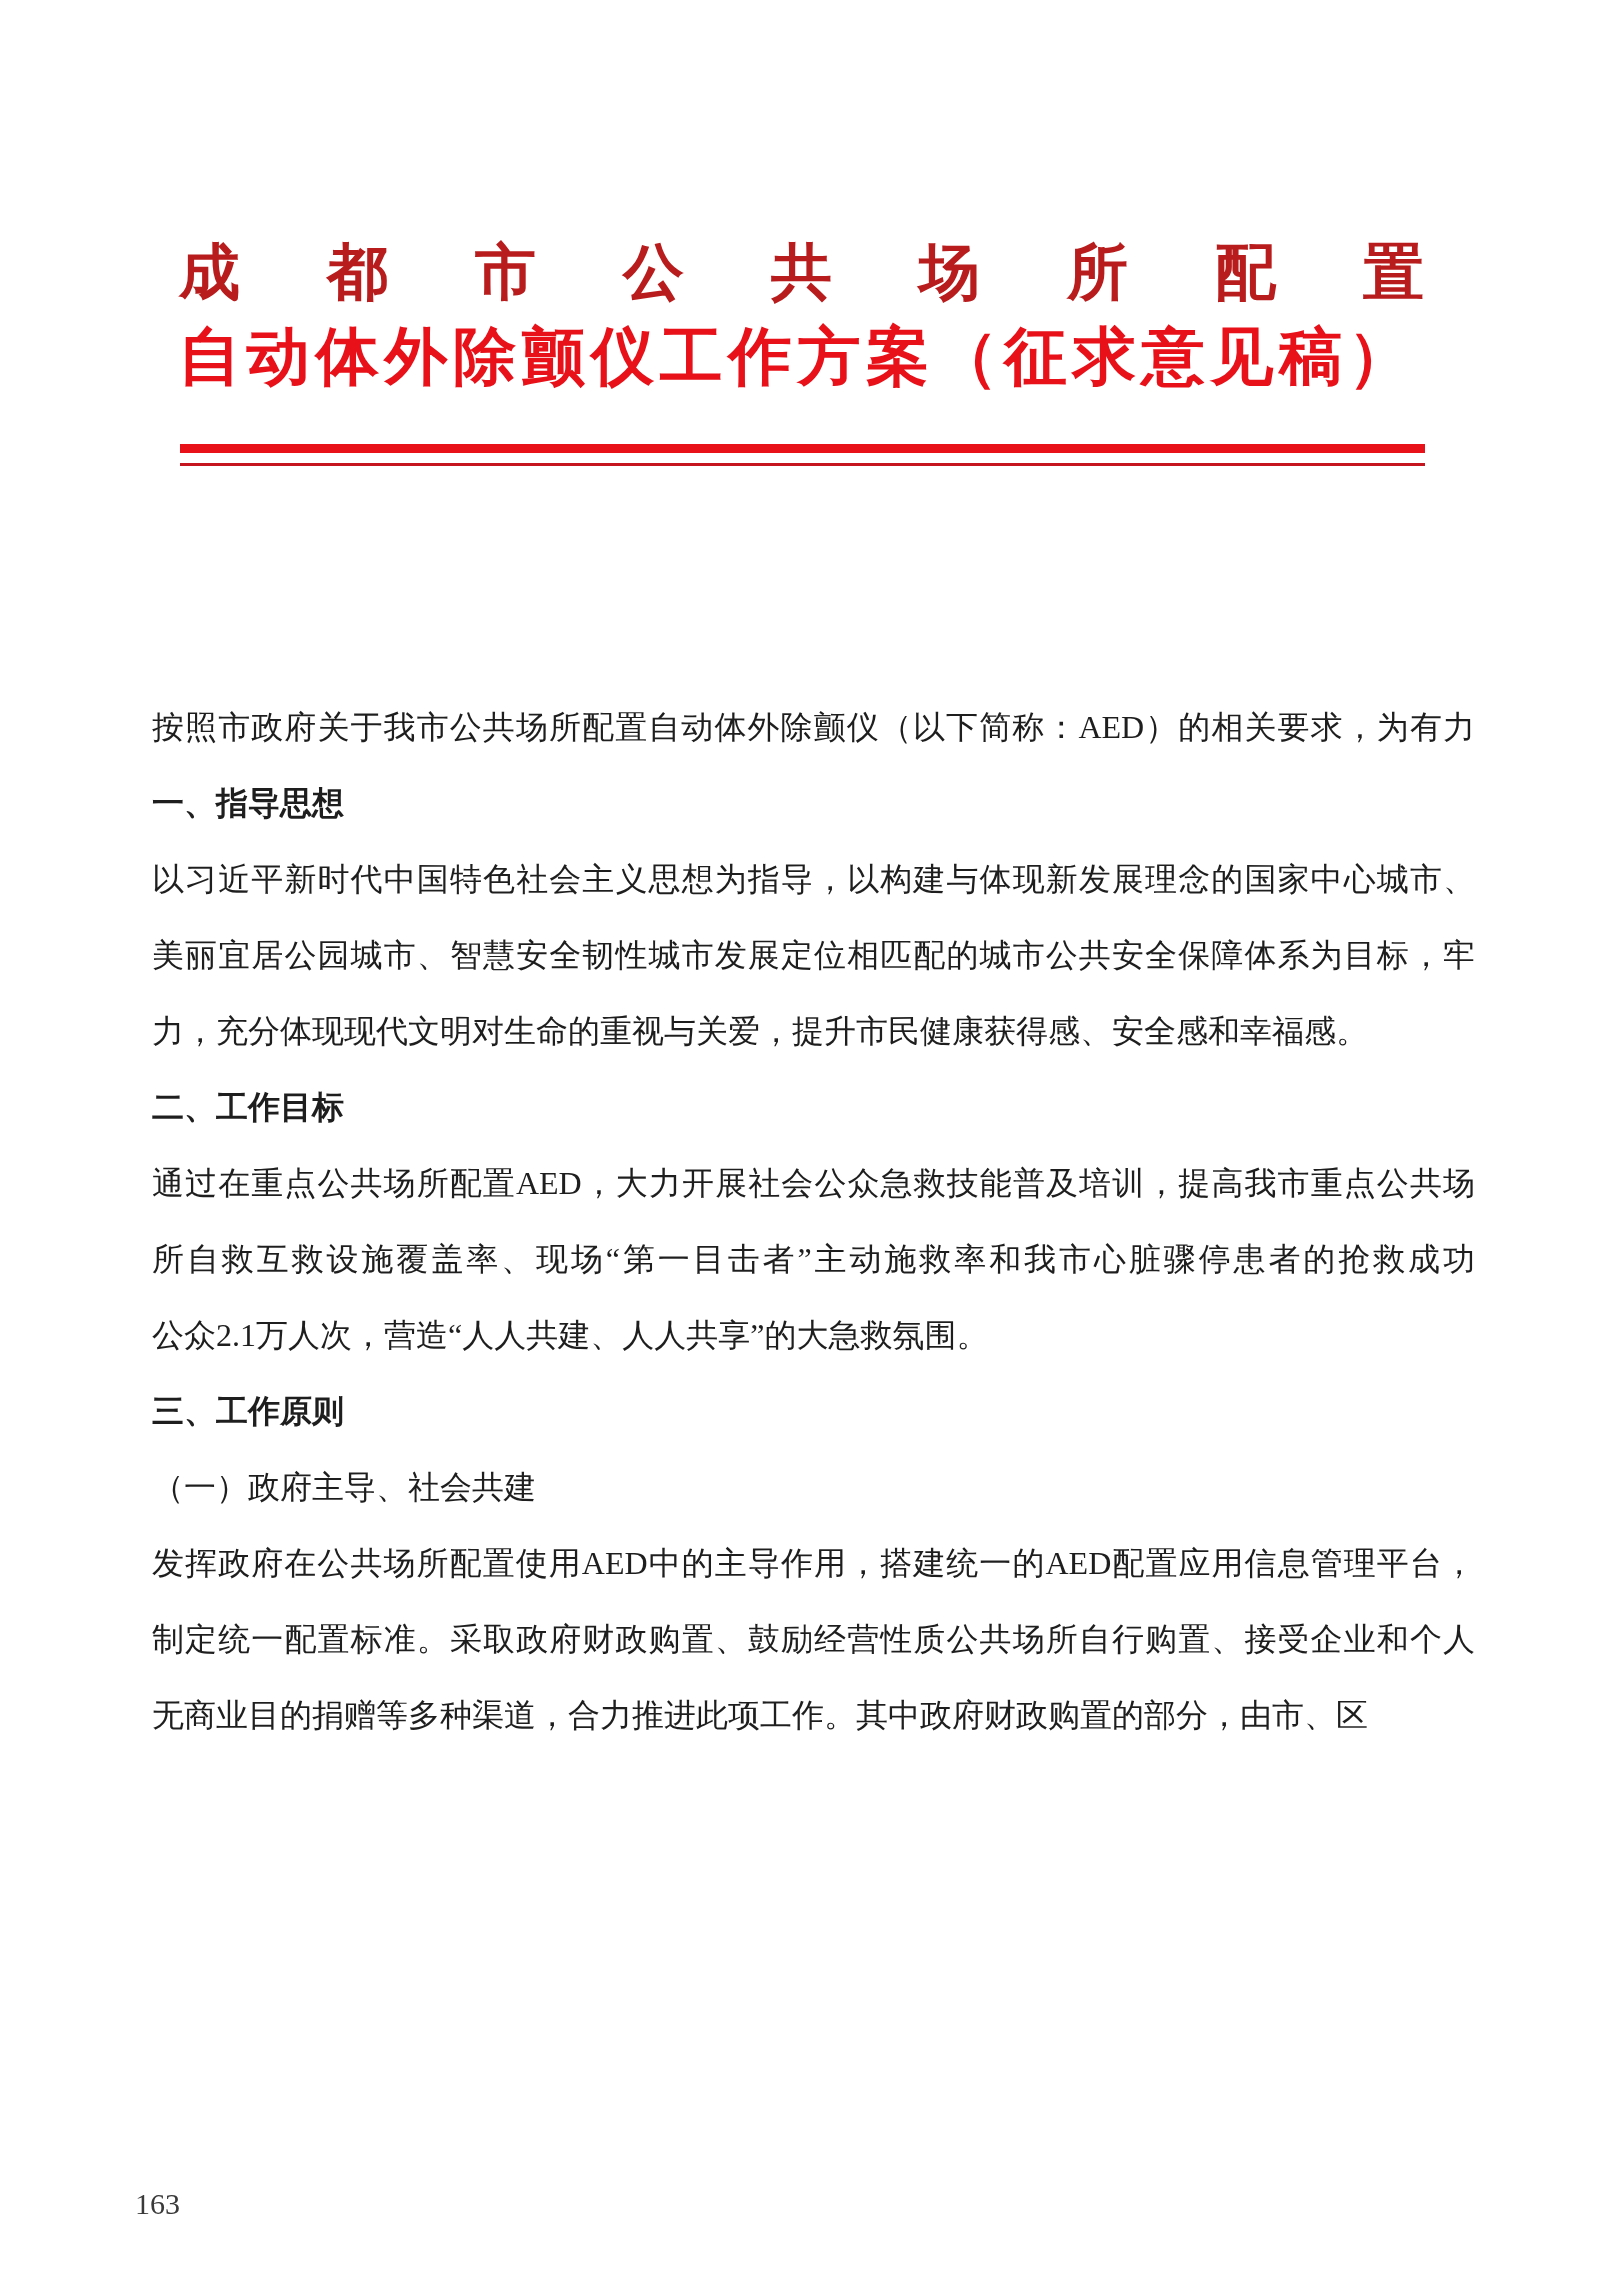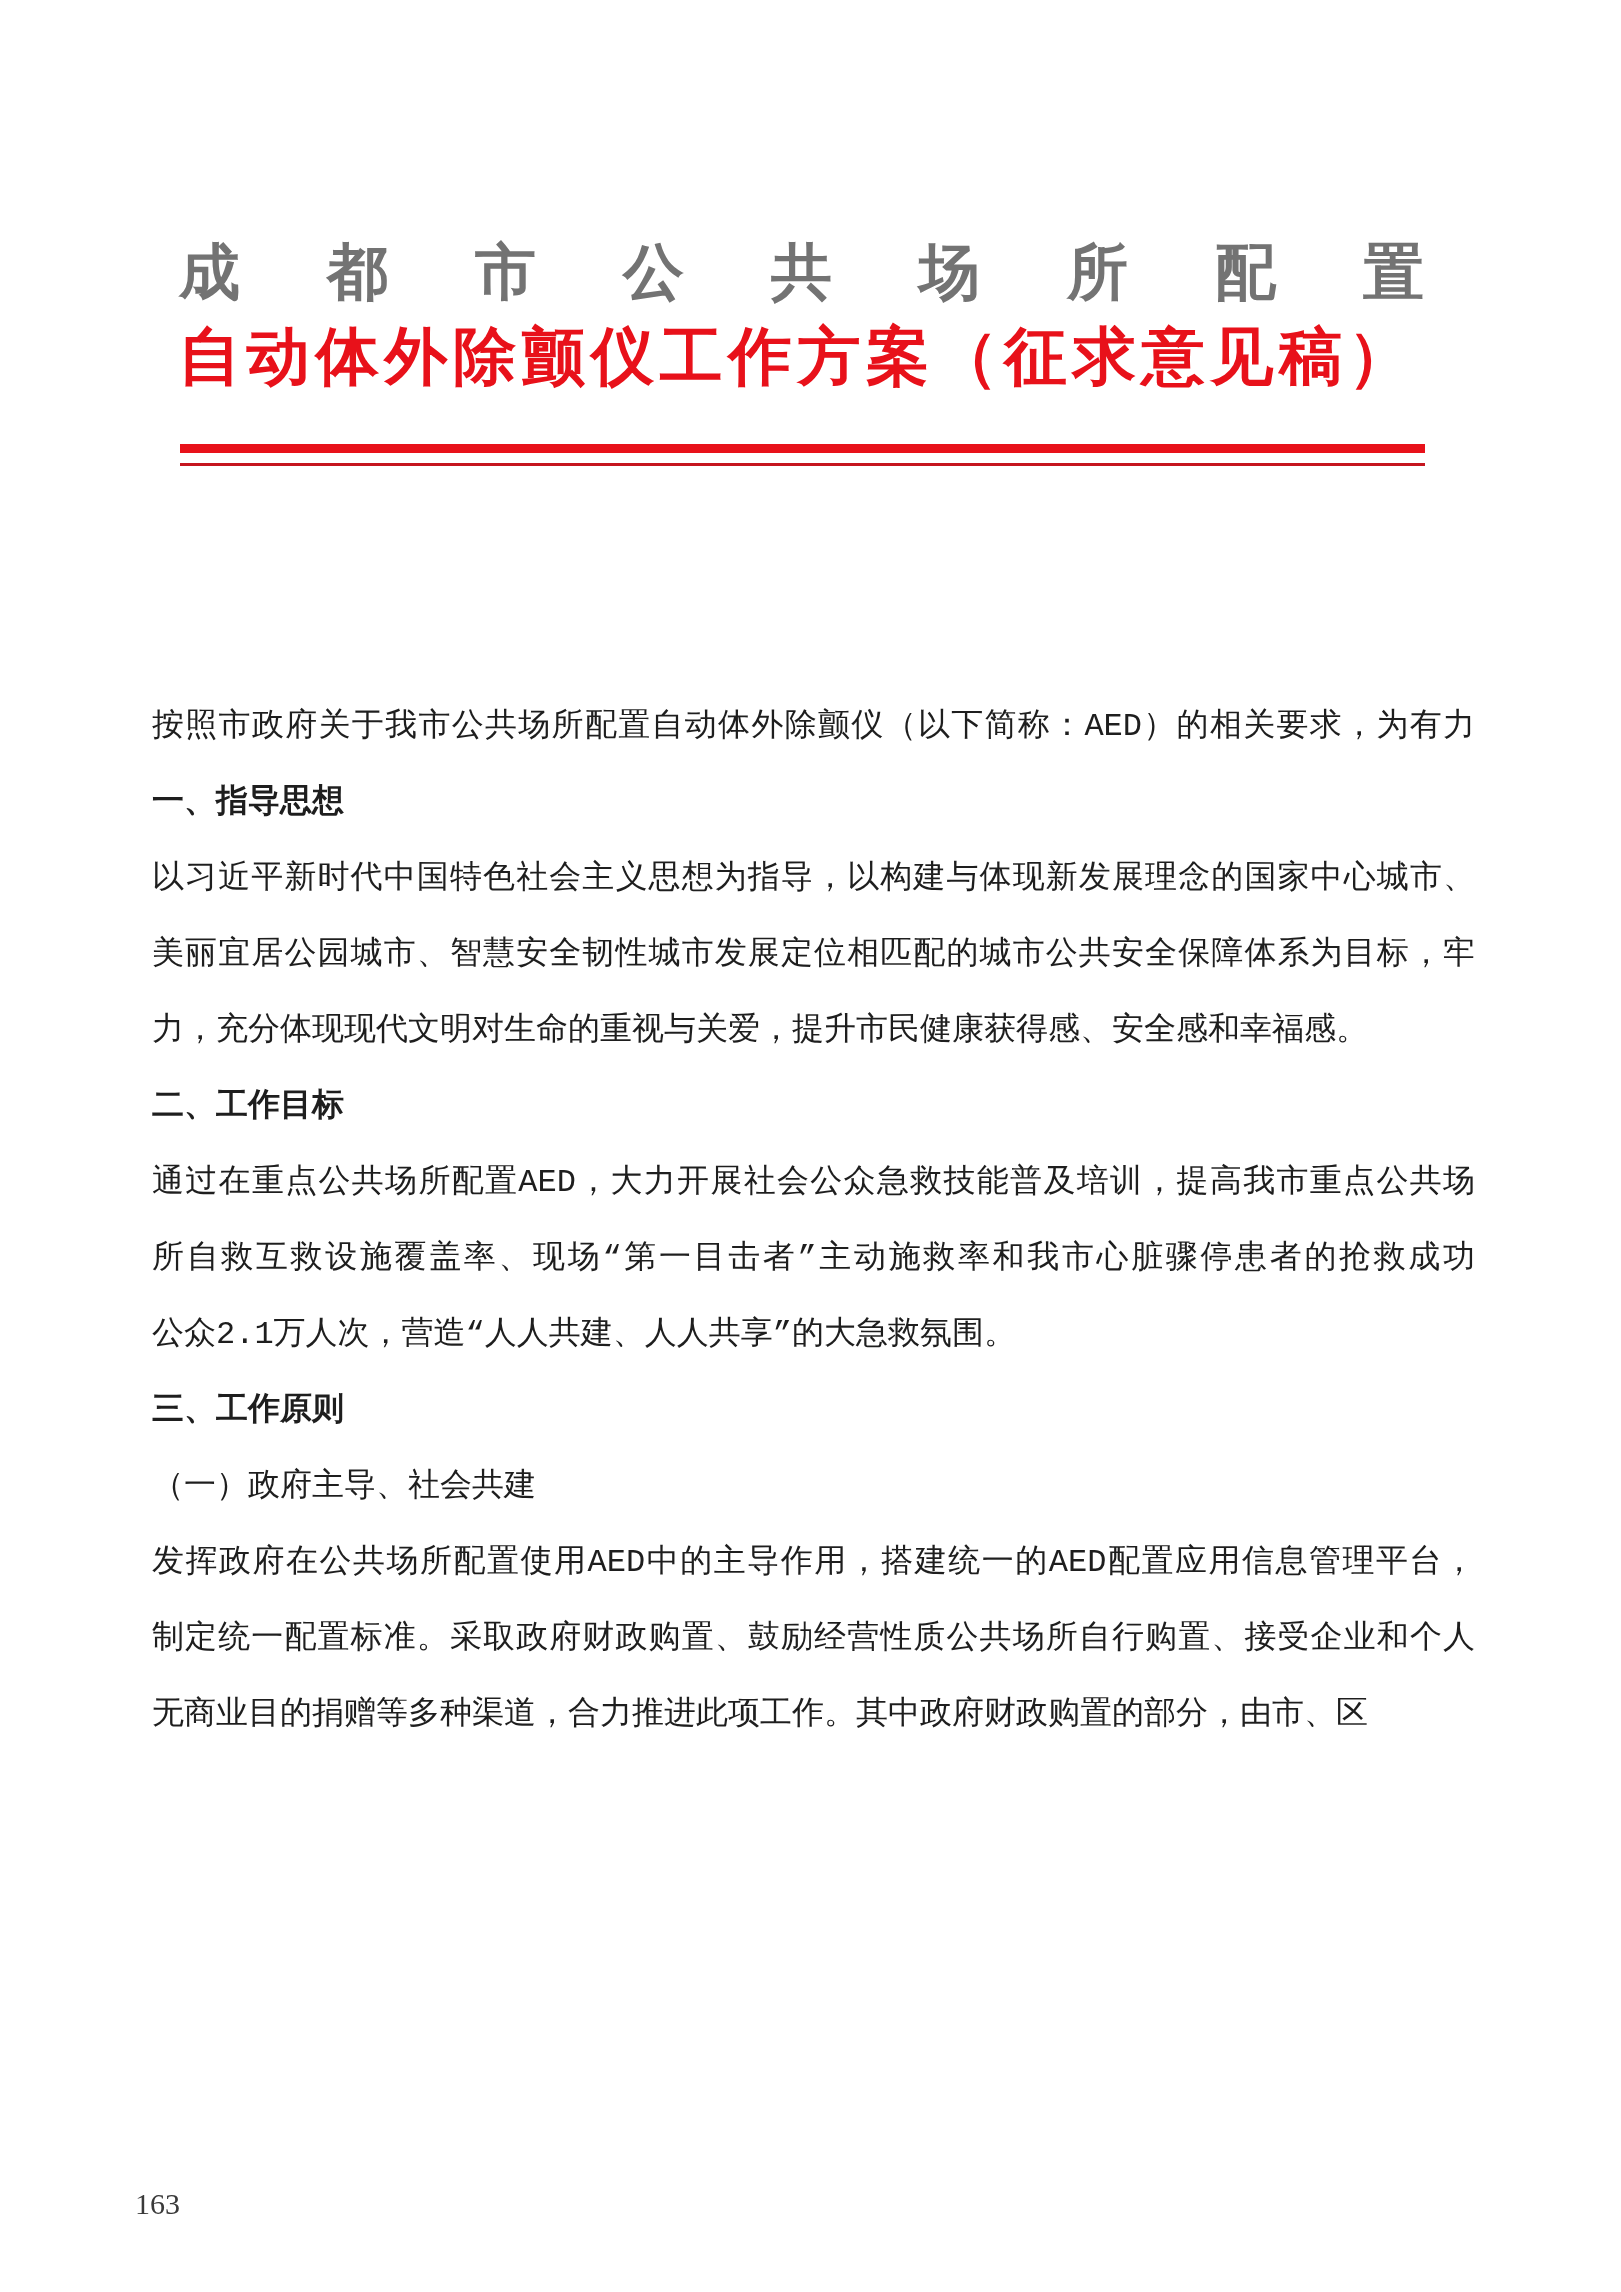--- a/index.html
+++ b/index.html
@@ -14,21 +14,21 @@
   }
   
   .title-line1 {
     position: absolute;
     left: 179px;
     top: 238px;
     width: 1245px;
     font-size: 61px;
     line-height: 69px;
     font-weight: bold;
-    color: #737373;
+    color: #b91c1c;
     text-align: justify;
     text-align-last: justify;
     text-justify: inter-character;
     white-space: nowrap;
   }
   .title-line2 {
     position: absolute;
     left: 178px;
     top: 321px;
     width: 1233px;
@@ -64,21 +64,20 @@
     left: 152px;
     top: 689px;
     width: 1323px;
     font-size: 32px;
     color: #1e1e1e;
   }
   .doc-body .line {
     height: 76px;
     line-height: 76px;
     white-space: nowrap;
-    font-family: Liberation Mono, monospace;
   }
   .doc-body .line.body-j {
     white-space: normal;
     text-align: justify;
     text-align-last: justify;
     text-justify: inter-character;
     overflow: hidden;
   }
   .doc-body .line.heading { font-weight: bold; }
   .doc-body .line.sub { font-weight: normal; }

